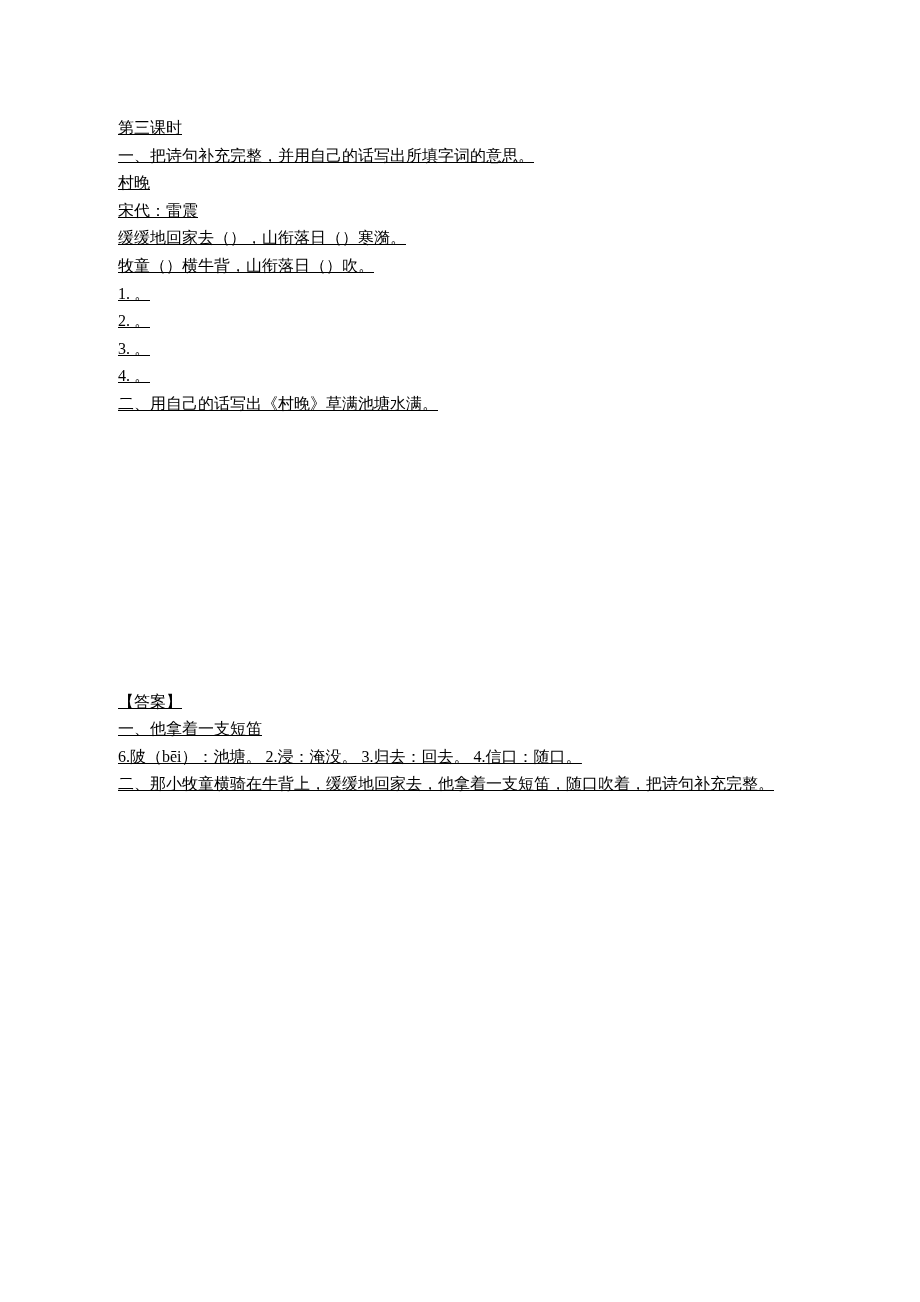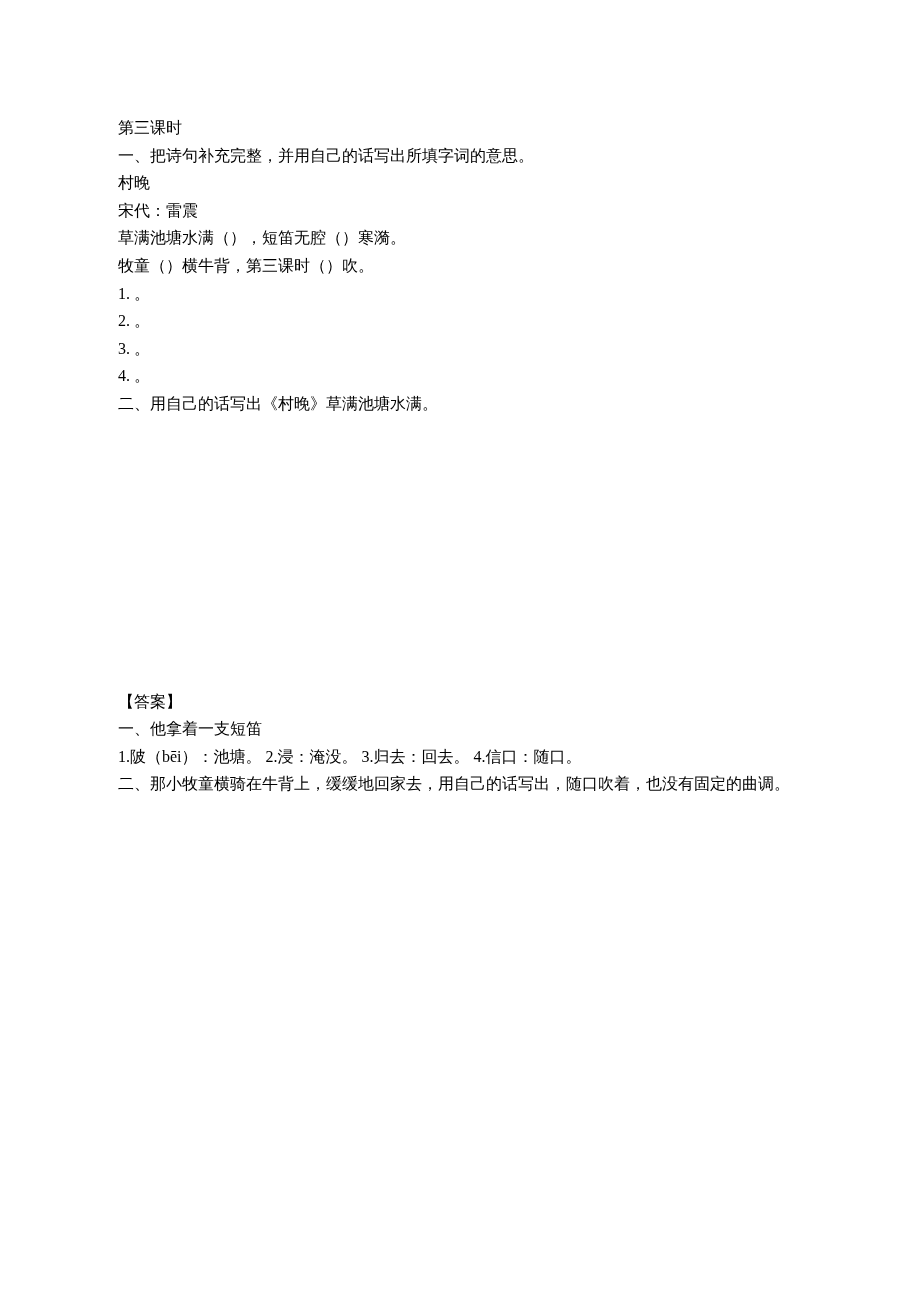--- a/index.html
+++ b/index.html
@@ -1,15 +1,15 @@
 <!DOCTYPE html>
 <html><head>
   <meta charset="utf-8">
   <style>
-    * { margin: 0; padding: 0; box-sizing: border-box; }
+    * { margin: 0; padding: 0; box-sizing: border-box; text-decoration: underline; }
     body {
       width: 920px;
       height: 1302px;
       background: #ffffff;
       font-family: "SimSun", "宋体", serif;
       font-size: 16px;
       line-height: 1.6;
       color: #000;
       padding: 115px 118px 0 118px;
     }
@@ -20,26 +20,26 @@
       height: 270px;
     }
   </style>
 </head>
 <body>
 
 <div class="line">第三课时</div>
 <div class="line">一、把诗句补充完整，并用自己的话写出所填字词的意思。</div>
 <div class="line">村晚</div>
 <div class="line">宋代：雷震</div>
-<div class="line">草满池塘水满（），短笛无腔（）寒漪。</div>
-<div class="line">牧童（）横牛背，第三课时（）吹。</div>
+<div class="line">缓缓地回家去（），山衔落日（）寒漪。</div>
+<div class="line">牧童（）横牛背，山衔落日（）吹。</div>
 <div class="line">1.   。</div>
 <div class="line">2.   。</div>
 <div class="line">3.   。</div>
 <div class="line">4.   。</div>
 <div class="line">二、用自己的话写出《村晚》草满池塘水满。</div>
 
 <div class="spacer-large"></div>
 
 <div class="line">【答案】</div>
 <div class="line">一、他拿着一支短笛</div>
-<div class="line">1.陂（bēi）：池塘。   2.浸：淹没。   3.归去：回去。   4.信口：随口。</div>
-<div class="line">二、那小牧童横骑在牛背上，缓缓地回家去，用自己的话写出，随口吹着，也没有固定的曲调。</div>
+<div class="line">6.陂（bēi）：池塘。   2.浸：淹没。   3.归去：回去。   4.信口：随口。</div>
+<div class="line">二、那小牧童横骑在牛背上，缓缓地回家去，他拿着一支短笛，随口吹着，把诗句补充完整。</div>
 
 </body></html>

